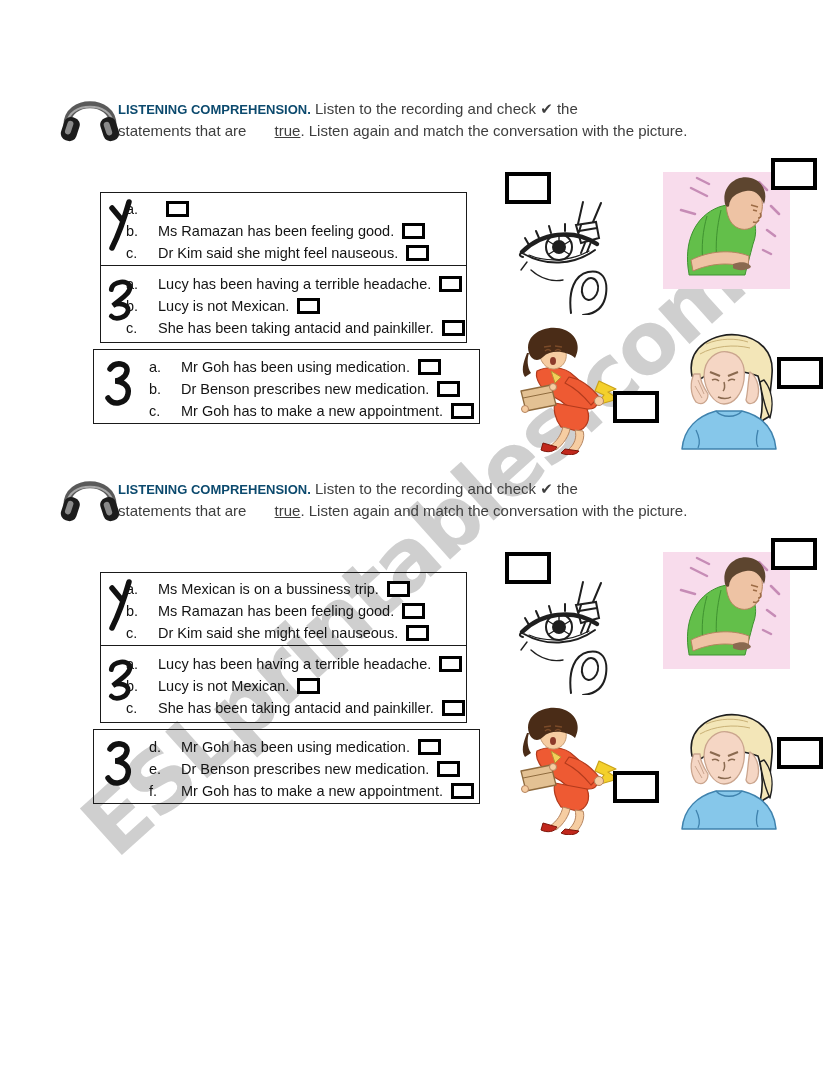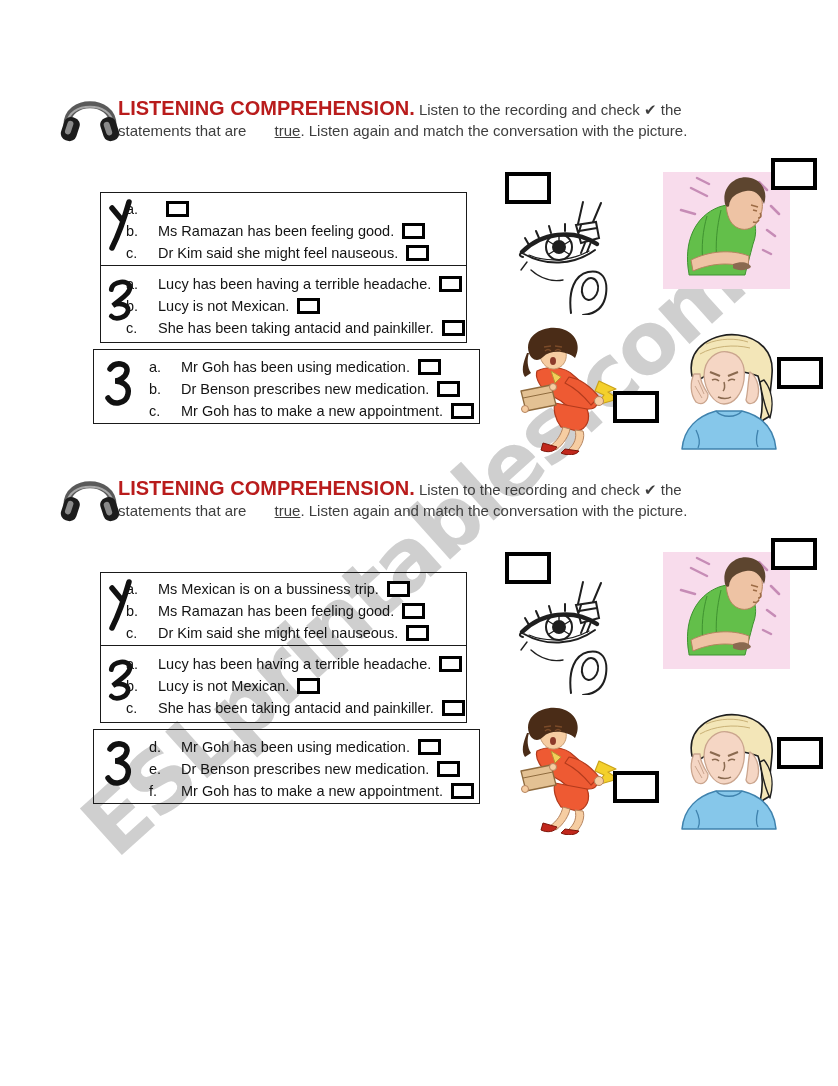--- a/index.html
+++ b/index.html
@@ -16,21 +16,21 @@
     font-size:86px; letter-spacing:-3px; line-height:86px;
     color:#c2c2c2; opacity:.78; white-space:nowrap; pointer-events:none;
   }
   
   .lc-section { position:absolute; left:0; width:838px; height:382px; z-index:2; }
   .sec1 { top:88px; }
   .sec2 { top:468px; }
   .headphones { position:absolute; left:58px; top:0; width:64px; height:54px; }
   .instr { position:absolute; left:118px; top:10px; width:610px;
            font-size:15px; line-height:21px; color:#3e3e3e; }
-  .instr .head { color:#b91c1c; font-weight:bold; font-size:20px; }
+  .instr .head { color:#0c4a6e; font-weight:bold; font-size:13px; }
   .instr .ul { text-decoration:underline;margin-left:24px; }
   
   .sbox { position:absolute; border:1.5px solid #1a1a1a; background:transparent; }
   .box1 { left:100px; top:104px; width:365px; height:72px; }
   .box2 { left:100px; top:177px; width:365px; height:76px; }
   .box3 { left:93px;  top:261px; width:385px; height:73px; }
   .num  { position:absolute; left:5px; top:5px; width:30px; height:56px; }
   .rows { position:absolute; left:0; top:0; right:4px; padding-top:5px; }
   .row  { display:flex; align-items:center; height:22px; font-size:14.5px; color:#141414; }
   .row .letter { margin-left:25px; width:32px; flex:none; }

